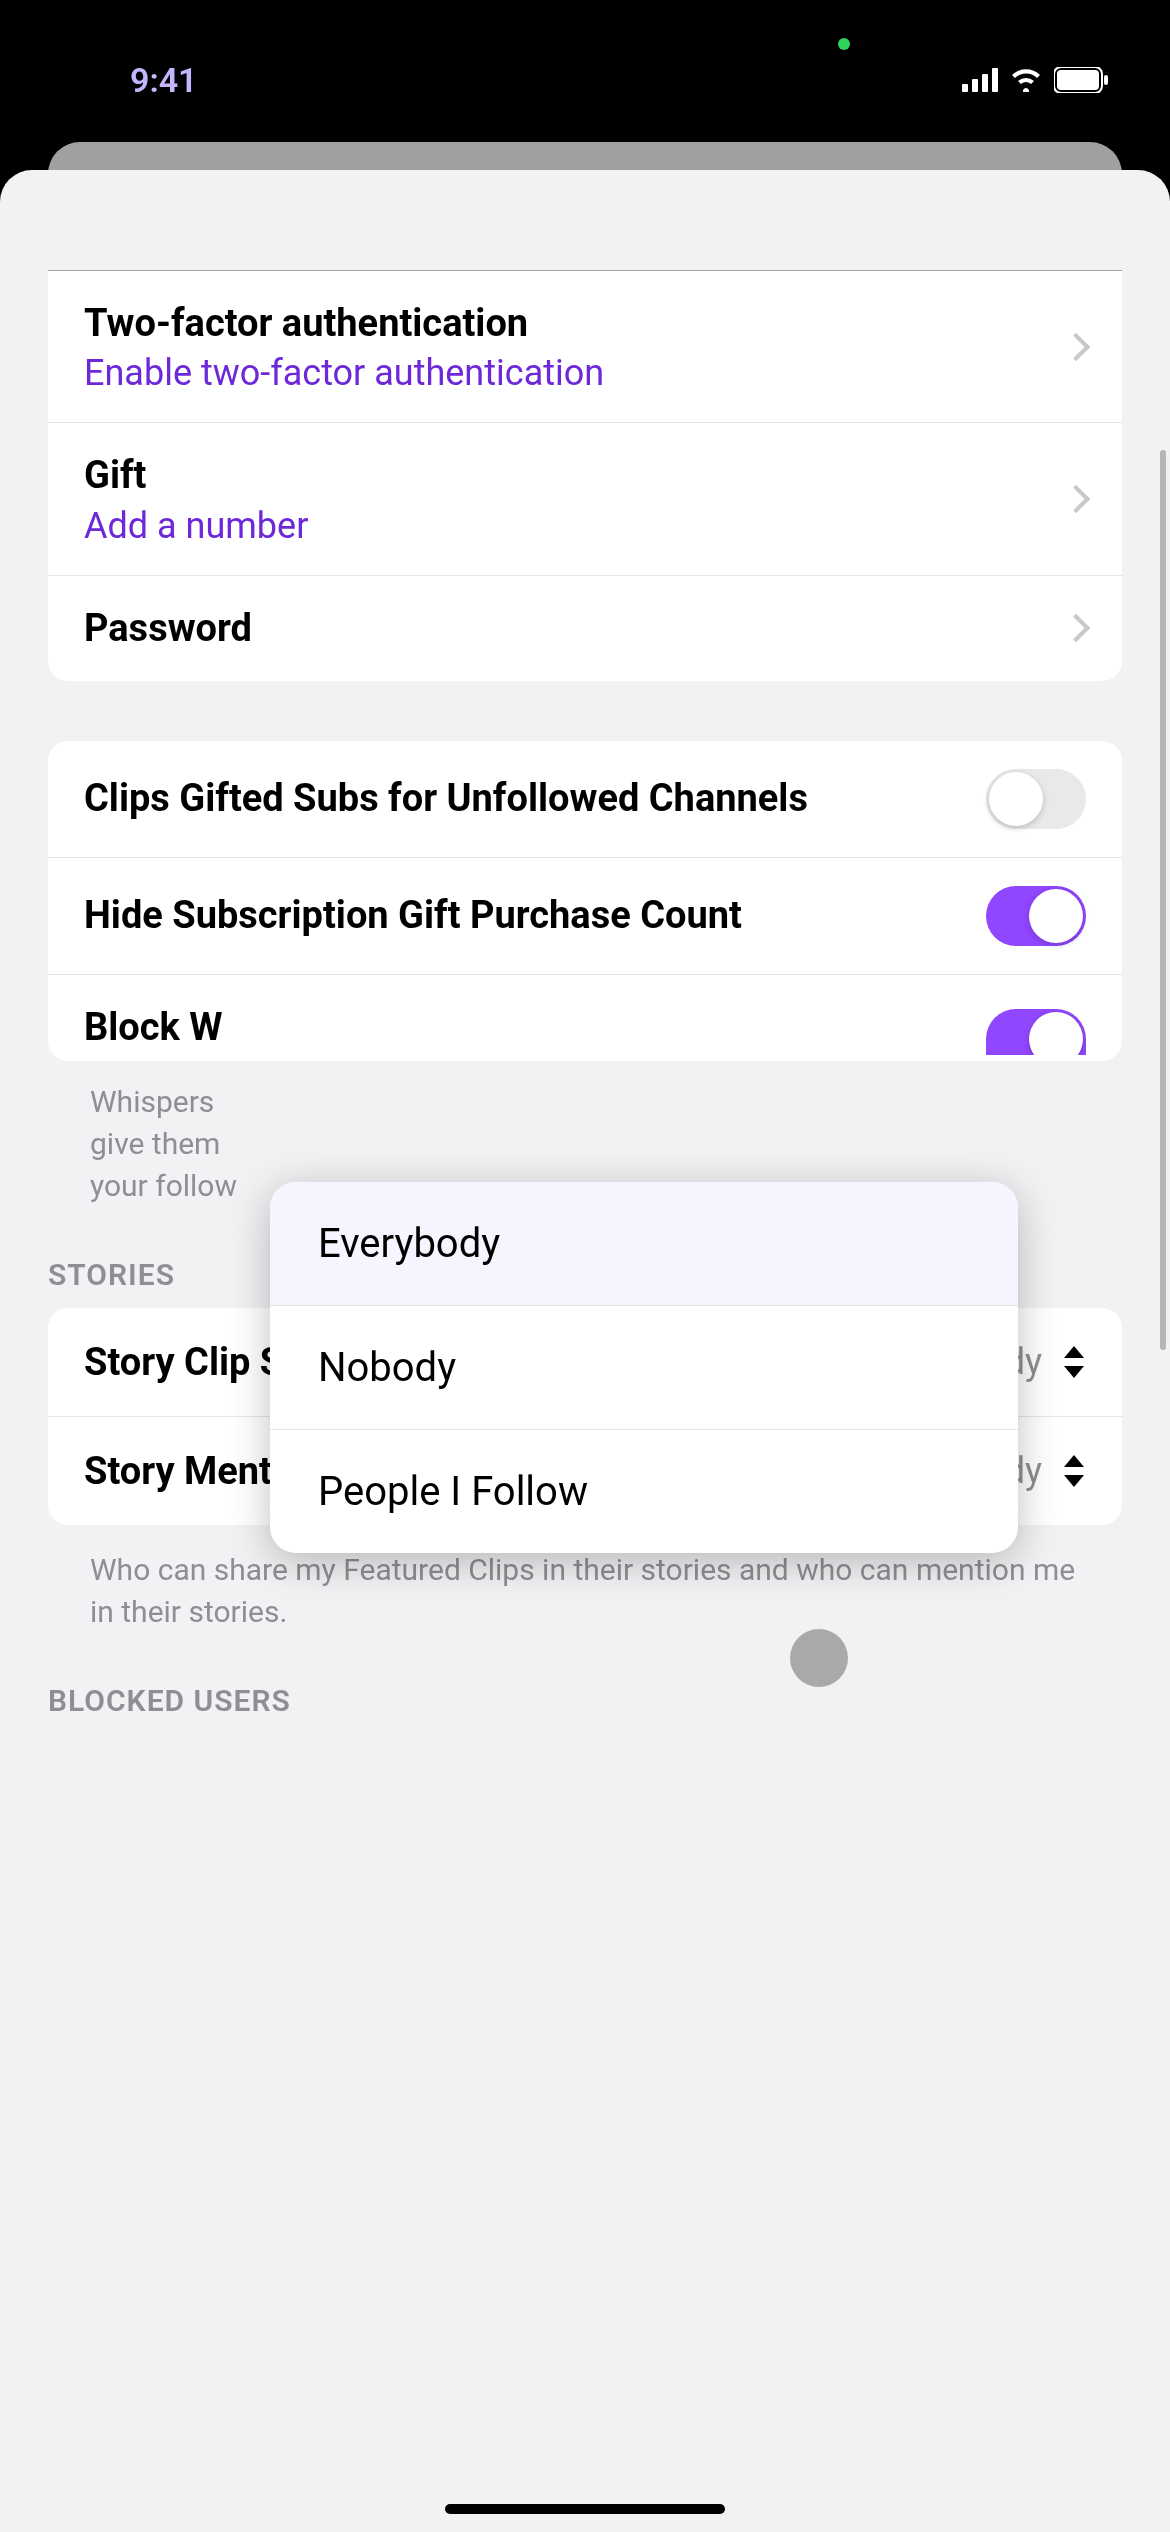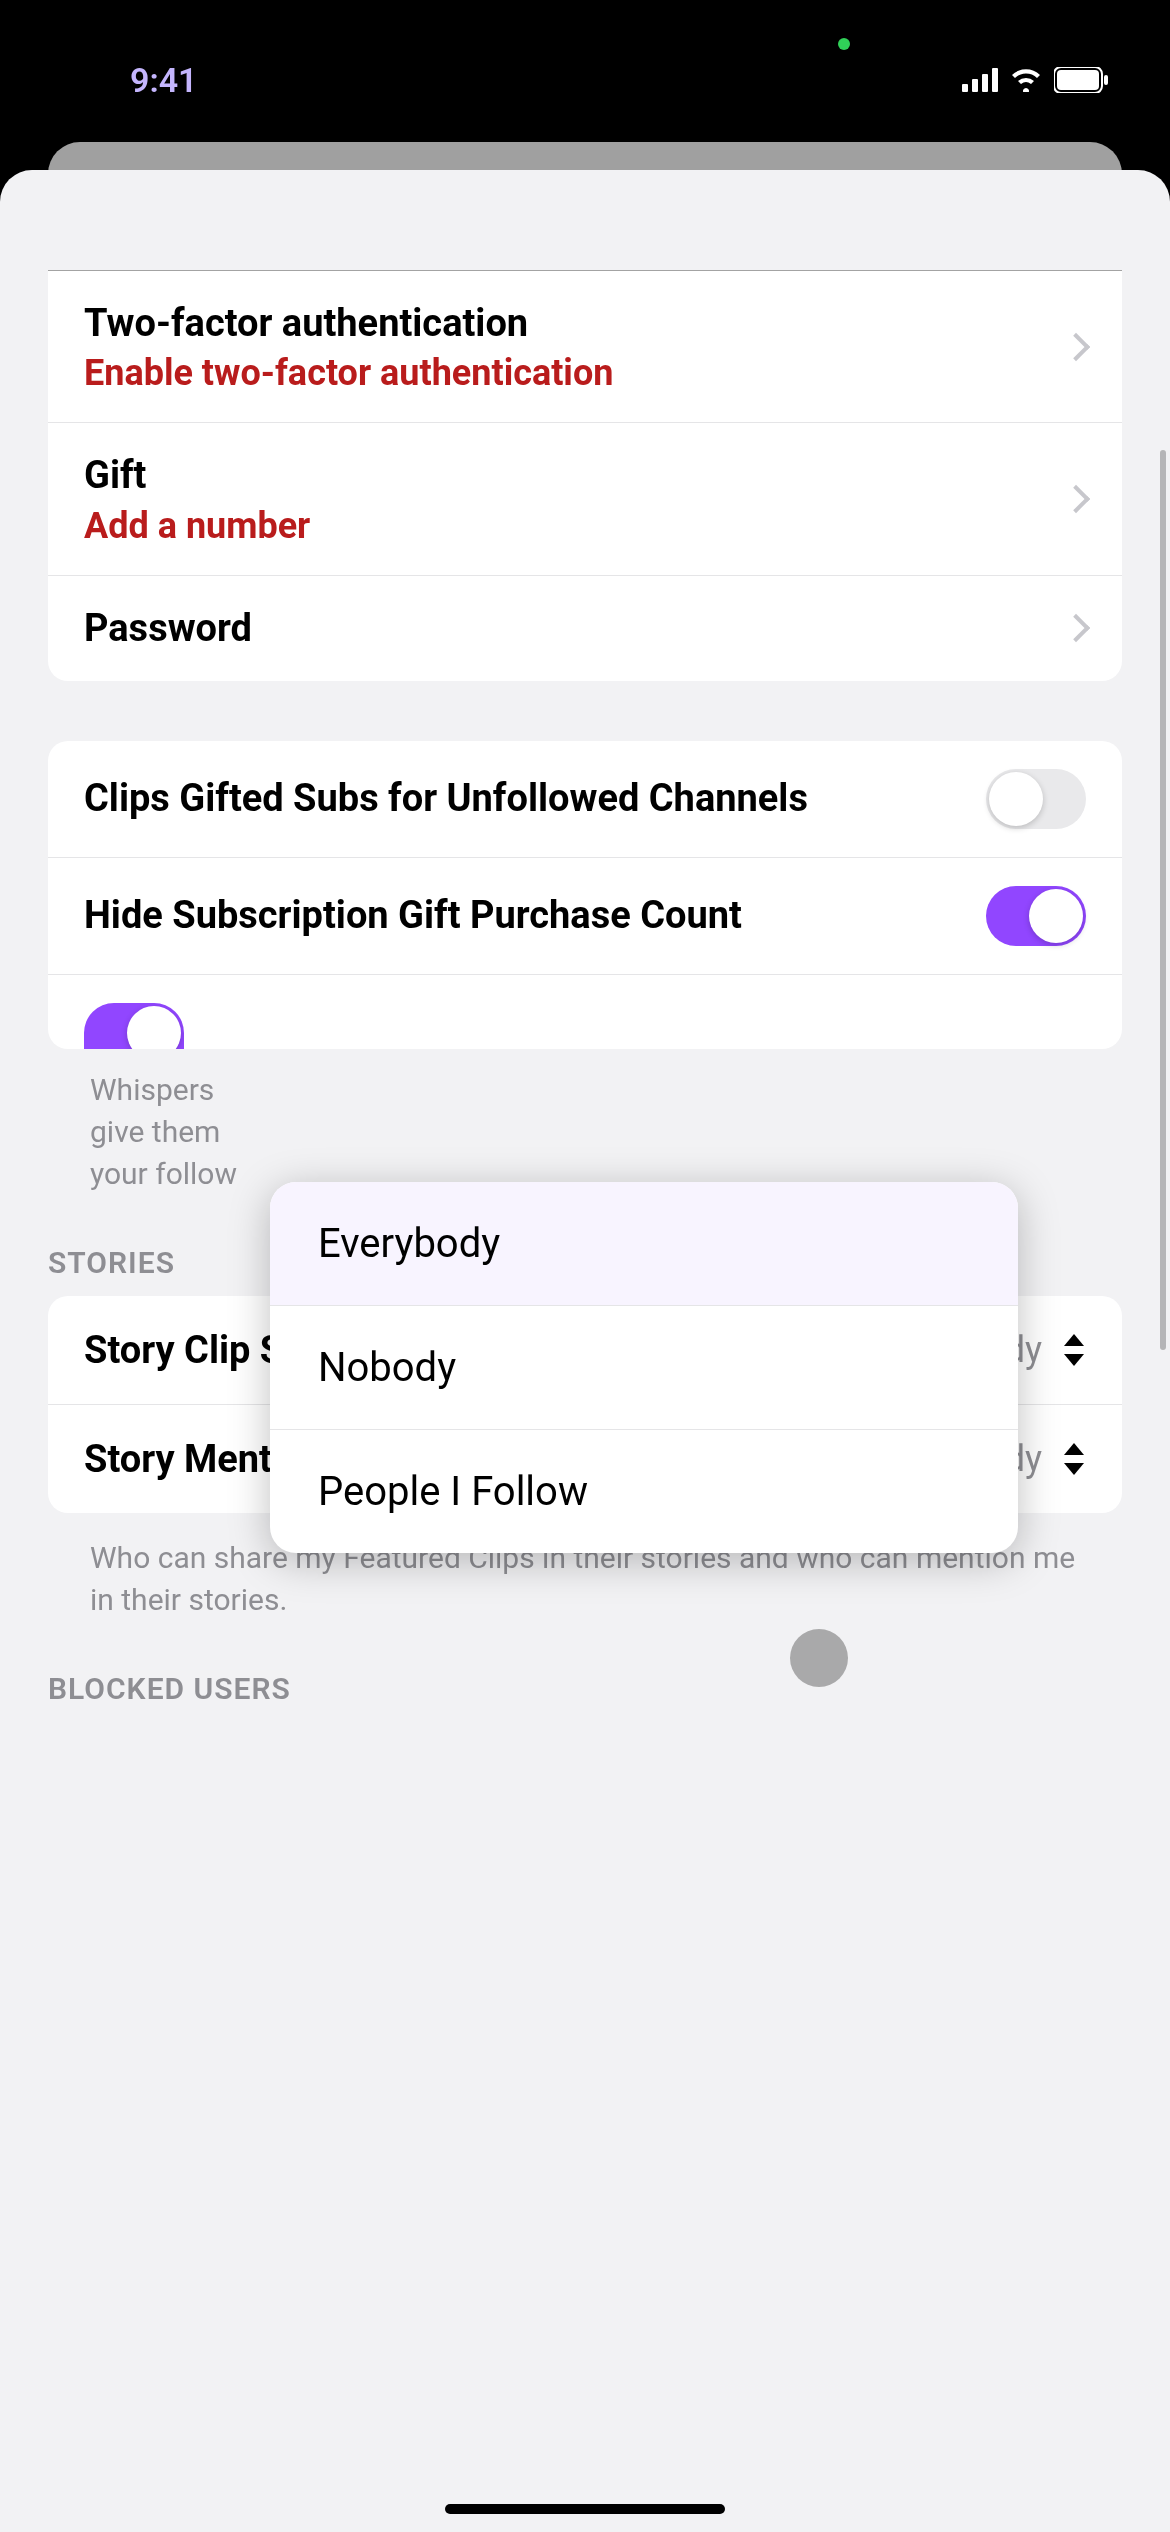--- a/index.html
+++ b/index.html
@@ -20,21 +20,21 @@
     
     .content { position: absolute; top: 100px; left: 0; right: 0; bottom: 0; overflow: hidden; }
     
     .card { background: #fff; margin: 0 48px; border-radius: 20px; overflow: hidden; }
     
     .row { padding: 28px 36px; border-bottom: 1px solid #e5e5e7; display: flex; align-items: center; justify-content: space-between; }
     .row:last-child { border-bottom: none; }
     .row-text { flex: 1; }
     .row-title { font-size: 38px; font-weight: 700; color: #000; line-height: 1.3; }
     .row-title-cut { padding-bottom: 8px; }
-    .row-sub { font-size: 36px; color: #b91c1c; margin-top: 4px; font-weight: bold; }
+    .row-sub { font-size: 36px; color: #6d28d9; margin-top: 4px; }
     .row-partial { color: #8e8e93; font-size: 38px; padding: 0 36px 22px; }
     
     .chevron { width: 20px; height: 20px; border-top: 4px solid #c7c7cc; border-right: 4px solid #c7c7cc; transform: rotate(45deg); }
     
     .toggle { width: 100px; height: 60px; border-radius: 30px; position: relative; flex-shrink: 0; }
     .toggle-off { background: #e9e9eb; }
     .toggle-on { background: #9146ff; }
     .toggle-knob { width: 54px; height: 54px; background: #fff; border-radius: 50%; position: absolute; top: 3px; box-shadow: 0 2px 6px rgba(0,0,0,0.2); }
     .toggle-off .toggle-knob { left: 3px; }
     .toggle-on .toggle-knob { right: 3px; }
@@ -134,20 +134,23 @@
       </div>
       <div class="row">
         <div class="row-text">
           <div class="row-title">Hide Subscription Gift Purchase Count</div>
         </div>
         <div class="toggle toggle-on">
             <div class="toggle-knob"></div>
           </div>
       </div>
       <div class="row-block-w" style="padding-bottom:0;">
+        <div class="row-text">
+          <div class="row-title row-title-cut">Block W</div>
+        </div>
         <div class="toggle-partial">
             <div class="toggle-knob"></div>
           </div>
       </div>
     </div>
 
     <div class="help-text" style="white-space: pre-line; padding-left: 90px;">Whispers 
 give them 
 your follow</div>
 

